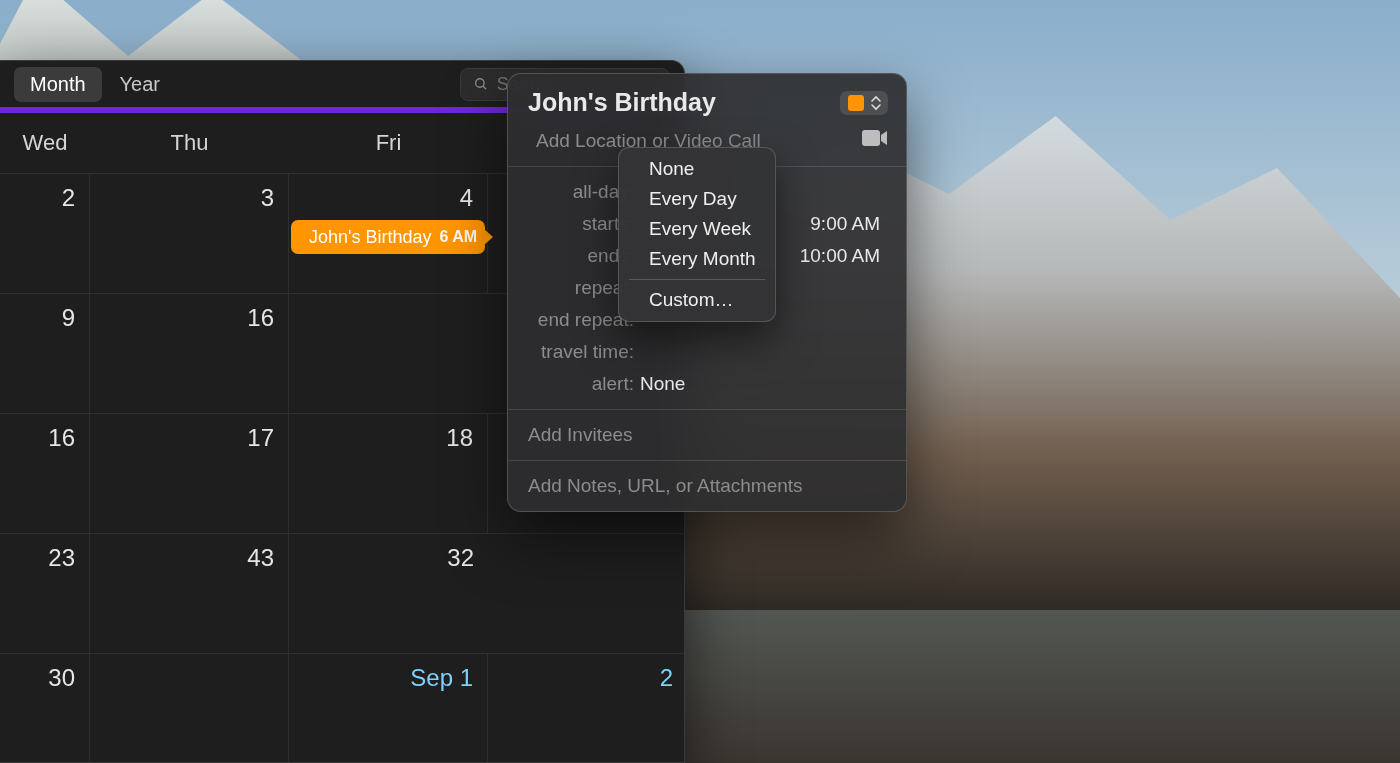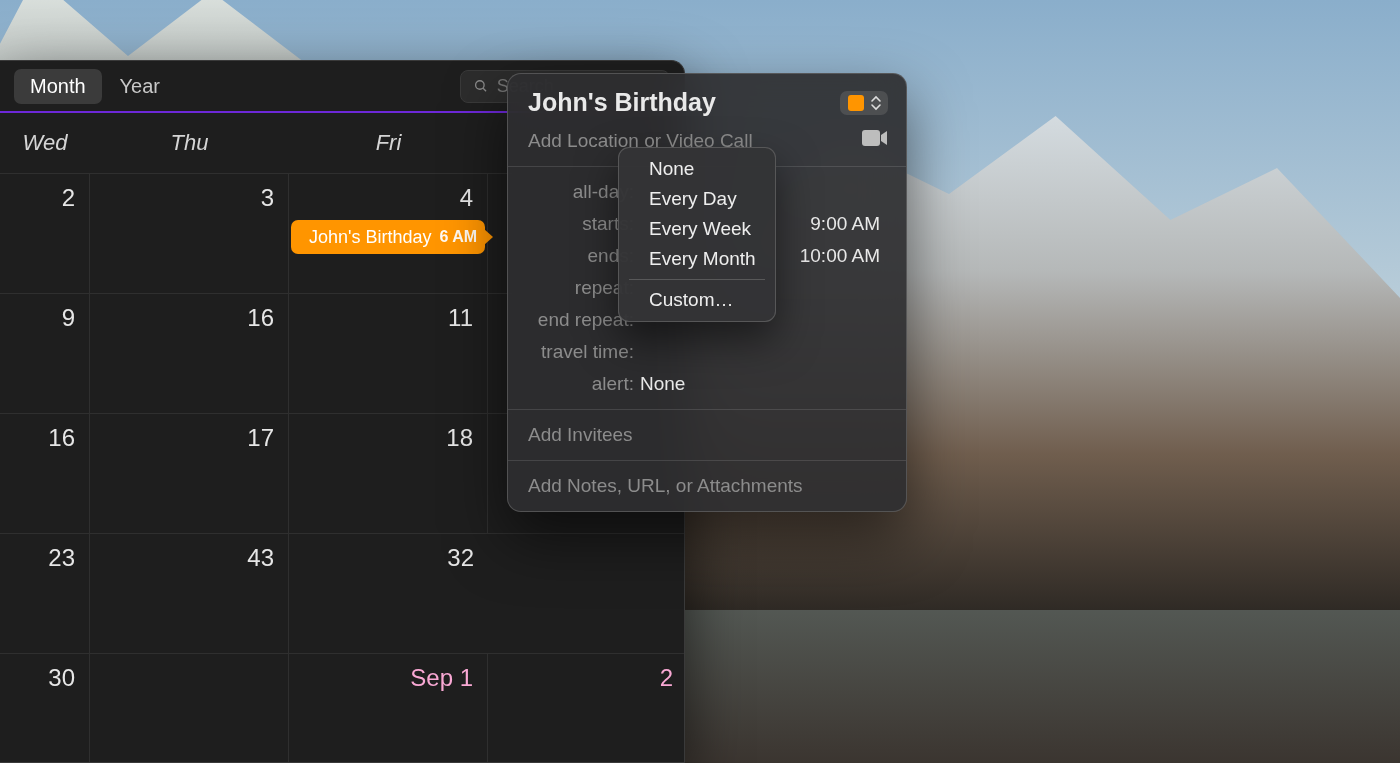--- a/index.html
+++ b/index.html
@@ -20,44 +20,44 @@
 
   
   .cal-window {
     position:absolute; left:0; top:60px; width:685px; height:703px;
     background:#1e1e1e; border-top-right-radius:14px; border:1px solid #3a3a3a; border-left:none;
     box-shadow:0 20px 60px rgba(0,0,0,.6);
     overflow:hidden;
   }
   .cal-toolbar {
     display:flex; align-items:center; height:52px; padding:0 14px; gap:14px;
-    border-bottom:2px solid #6d28d9;
+    border-bottom:6px solid #6d28d9;
   }
   .seg { display:flex; gap:2px; }
   .seg button {
     background:transparent; border:none; color:#c8c8c8; font-size:20px; padding:6px 16px; border-radius:7px; cursor:pointer;
   }
   .seg button.active { background:#3b3b3b; color:#fff; }
   .spacer { flex:1 }
   .search {
     display:flex; align-items:center; gap:8px; background:#2c2c2c; border:1px solid #3a3a3a;
     border-radius:8px; padding:5px 12px; width:210px; color:#8b8b8b;
   }
   .search input { background:transparent; border:none; outline:none; color:#ddd; font-size:18px; width:100%; }
   .icon-search { width:18px; height:18px; }
 
-  .day-headers { display:grid; grid-template-columns: 90px repeat(3,199px); height:60px; align-items:center;font-style:italic; }
+  .day-headers { display:grid; grid-template-columns: 90px repeat(3,199px); height:60px; align-items:center; }
   .day-headers div { text-align:center; color:#d5d5d5; font-size:22px; }
 
   .grid { }
   .row { display:grid; grid-template-columns: 90px repeat(3,199px); height:120px; border-top:1px solid #2f2f2f; }
   .cell { border-right:1px solid #2f2f2f; position:relative; padding:8px 10px; }
   .cell:last-child { border-right:none; }
   .date { position:absolute; top:10px; right:14px; color:#e6e6e6; font-size:24px; }
-  .date.muted { color:#f9a8d4; }
+  .date.muted { color:#7dd3fc; }
 
   .event-chip {
     position:absolute; left:0; right:0; top:46px; height:34px; margin:0 2px;
     background:#ff9500; border-radius:7px; display:flex; align-items:center; padding:0 10px; gap:8px;
     color:#fff; font-size:18px; white-space:nowrap;
   }
   .event-chip .dot { width:7px; height:7px; background:#fff; border-radius:50%; }
   .event-chip .time { margin-left:auto; font-size:16px; font-weight:600; opacity:.95; }
   .event-chip::after{
     content:""; position:absolute; right:-8px; top:50%; transform:translateY(-50%);
@@ -73,21 +73,21 @@
     color:#e9e9e9;
   }
   .pv-head { display:flex; align-items:center; padding:14px 18px 6px 20px; }
   .pv-title { font-size:25px; font-weight:600; flex:1; }
   .cal-color {
     display:flex; align-items:center; gap:6px; background:rgba(120,120,120,.35);
     border-radius:7px; padding:4px 6px 4px 8px;
   }
   .swatch { width:16px; height:16px; background:#ff9500; border-radius:3px; }
   .updn { width:12px; }
-  .pv-sub { display:flex; align-items:center; padding:6px 18px 14px 20px; color:#8c8c8c; font-size:19px; }
+  .pv-sub { display:flex; align-items:center; padding:6px 18px 14px 28px; color:#8c8c8c; font-size:19px; }
   .video-icon { margin-left:auto; color:#9c9c9c; }
   .divider { height:1px; background:rgba(255,255,255,.12); }
 
   .kv { display:grid; grid-template-columns:112px 1fr; row-gap:10px; padding:14px 20px; font-size:19px; }
   .kv .k { text-align:right; color:#8c8c8c; padding-right:6px; }
   .kv .v { color:#e9e9e9; }
 
   .pv-link { padding:14px 20px; color:#8c8c8c; font-size:19px; }
 
   
@@ -150,23 +150,20 @@
       <div class="cell">
           <span class="date" style="opacity:0">5</span>
         </div>
     </div>
     <div class="row">
       <div class="cell">
           <span class="date">9</span>
         </div>
       <div class="cell">
           <span class="date">16</span>
-        </div>
-      <div class="cell">
-          <span class="date">11</span>
         </div>
       <div class="cell">
           <span class="date" style="opacity:0">12</span>
         </div>
     </div>
     <div class="row">
       <div class="cell">
           <span class="date">16</span>
         </div>
       <div class="cell">

